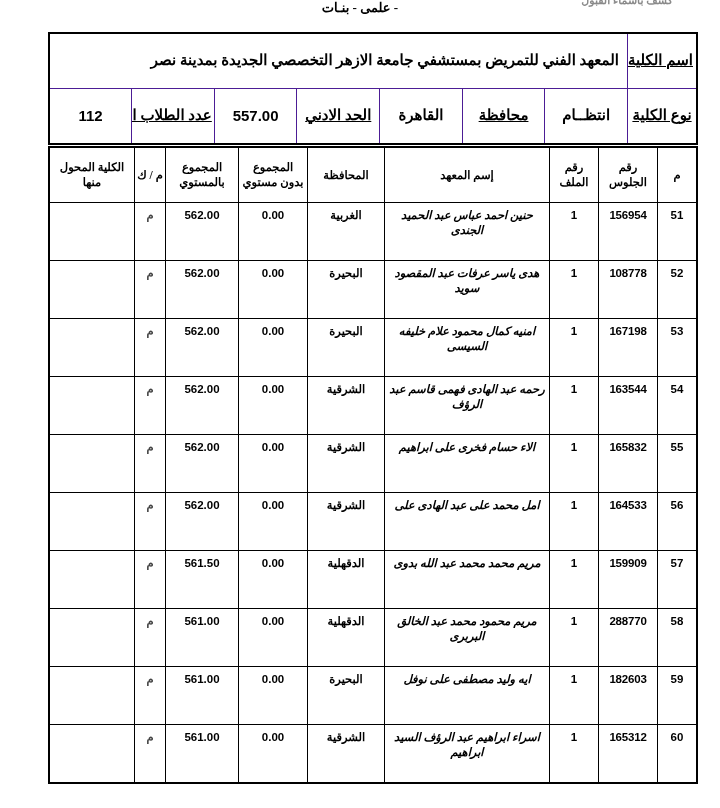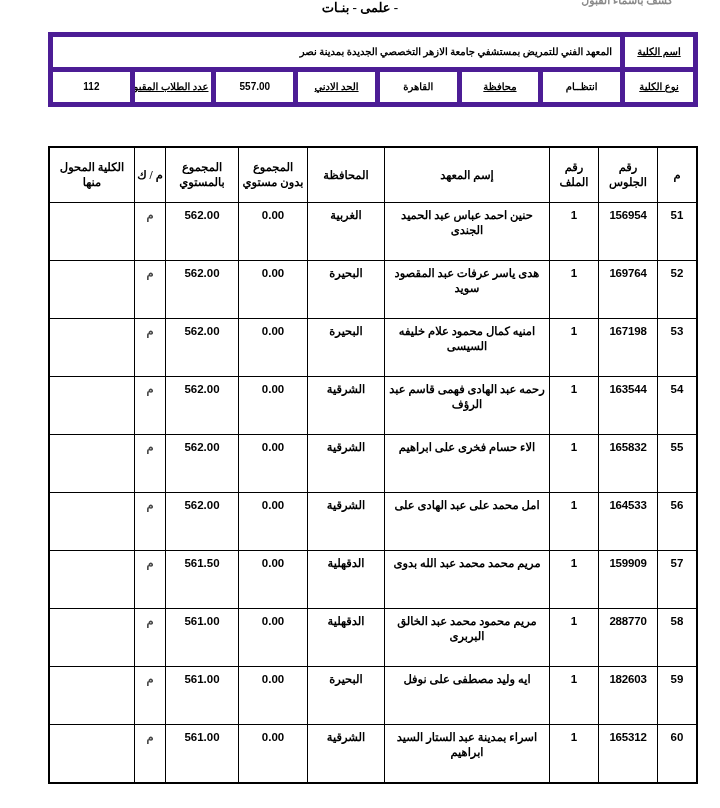--- a/index.html
+++ b/index.html
@@ -53,26 +53,26 @@
     right: 22px;
     width: 650px;
   }
   table.info {
     width: 100%;
     border-collapse: collapse;
     table-layout: fixed;
     border: 2px solid #000;
   }
   table.info td {
-    border: 5px solid #4c1d95;
+    border: 1px solid #4c1d95;
     height: 28px;
-    font-size: 10px;
+    font-size: 15px;
     font-weight: bold;
     text-align: center;
-    padding: 1px 3px;
+    padding: 13px 3px;
     vertical-align: middle;
     line-height: 1.15;
     overflow: hidden;
     white-space: nowrap;
   }
   td.lbl {
     text-decoration: underline;
     font-size: 11.5px;
     margin-top: 8px;
   }
@@ -123,20 +123,21 @@
   table.main tbody td { height: 50px; }
   tr.tall td { height: 88px; }
 
   td.num, th.num { font-family: "Liberation Sans", sans-serif; }
   td.seat { font-size: 12.5px; letter-spacing: -0.2px; }
   td.name {
     text-align: center;
     font-size: 11.5px;
     line-height: 1.35;
     padding-top: 6px;
+    font-style: italic;
   }
   td.mk { font-size: 10px; color: #444; padding-top: 10px; }
   td.blank { }
 
   .w-seq   { width: 34px; }
   .w-seat  { width: 54px; margin-top: 44px; }
   .w-file  { width: 44px; }
   .w-name  { width: 160px; }
   .w-gov   { width: 72px; }
   .w-sum0  { width: 64px; }
@@ -194,21 +195,21 @@
           <td class="num w-file">1</td>
           <td class="name w-name">حنين احمد عباس عبد الحميد الجندى</td>
           <td class="w-gov">الغربية</td>
           <td class="num w-sum0">0.00</td>
           <td class="num w-sum1">562.00</td>
           <td class="mk w-mk">م</td>
           <td class="blank w-from"></td>
         </tr>
         <tr>
           <td class="num w-seq">52</td>
-          <td class="num seat w-seat">169764</td>
+          <td class="num seat w-seat">108778</td>
           <td class="num w-file">1</td>
           <td class="name w-name">هدى ياسر عرفات عبد المقصود سويد</td>
           <td class="w-gov">البحيرة</td>
           <td class="num w-sum0">0.00</td>
           <td class="num w-sum1">562.00</td>
           <td class="mk w-mk">م</td>
           <td class="blank w-from"></td>
         </tr>
         <tr>
           <td class="num w-seq">53</td>
@@ -284,21 +285,21 @@
           <td class="w-gov">البحيرة</td>
           <td class="num w-sum0">0.00</td>
           <td class="num w-sum1">561.00</td>
           <td class="mk w-mk">م</td>
           <td class="blank w-from"></td>
         </tr>
         <tr class="tall">
           <td class="num w-seq">60</td>
           <td class="num seat w-seat">165312</td>
           <td class="num w-file">1</td>
-          <td class="name w-name">اسراء بمدينة عبد الستار السيد ابراهيم</td>
+          <td class="name w-name">اسراء ابراهيم عبد الرؤف السيد ابراهيم</td>
           <td class="w-gov">الشرقية</td>
           <td class="num w-sum0">0.00</td>
           <td class="num w-sum1">561.00</td>
           <td class="mk w-mk">م</td>
           <td class="blank w-from"></td>
         </tr>
       </tbody>
   </table>
 </div>
 

